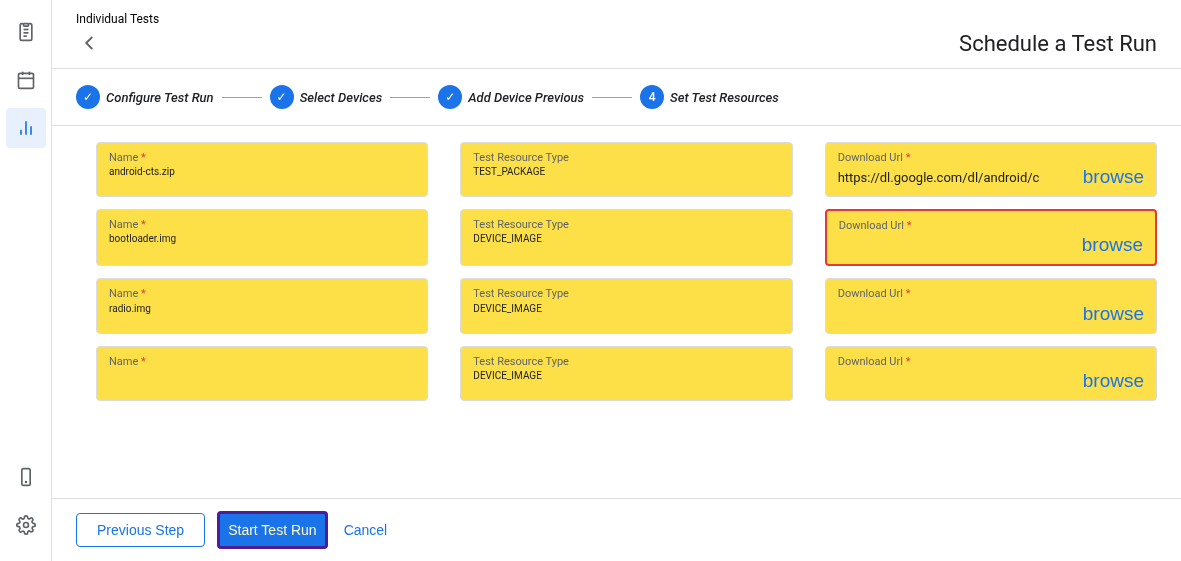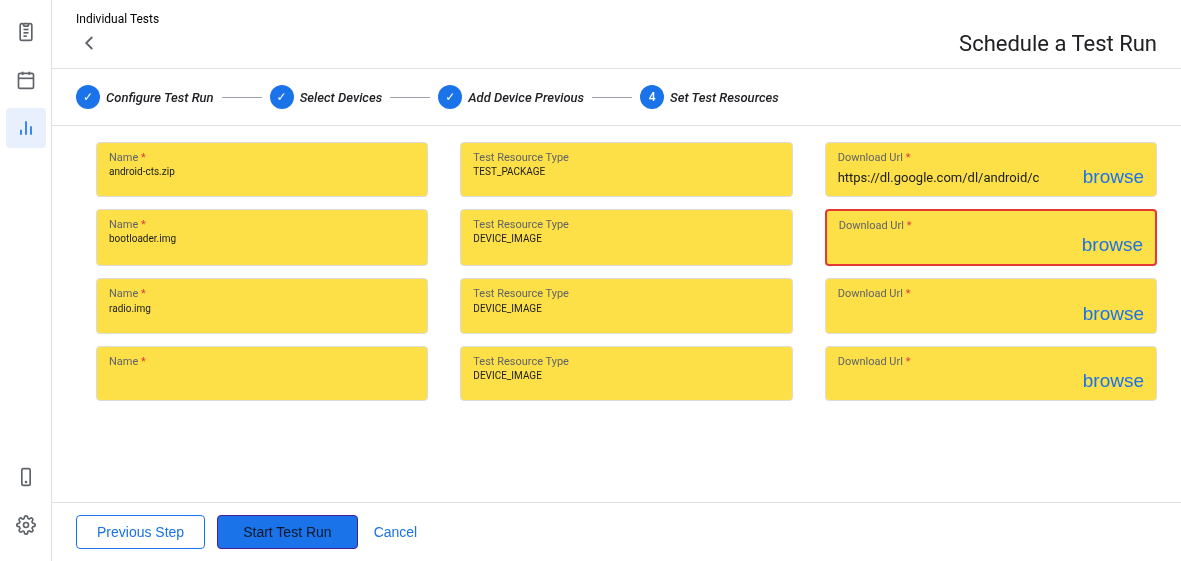--- a/index.html
+++ b/index.html
@@ -190,25 +190,25 @@
       border: 1px solid #1a73e8;
       color: #1a73e8;
       font-size: 14px;
       font-weight: 500;
       padding: 8px 20px;
       border-radius: 4px;
       cursor: pointer;
     }
     .btn-primary {
       background: #1a73e8;
-      border: 1px solid #4c1d95;
-      color: #0f172a;
+      border: 3px solid #4c1d95;
+      color: #fef9c3;
       font-size: 14px;
       font-weight: 500;
-      padding: 8px 25px;
+      padding: 8px 8px;
       border-radius: 4px;
       cursor: pointer;
     }
     .btn-text {
       background: none;
       border: none;
       color: #1a73e8;
       font-size: 14px;
       font-weight: 500;
       cursor: pointer;

